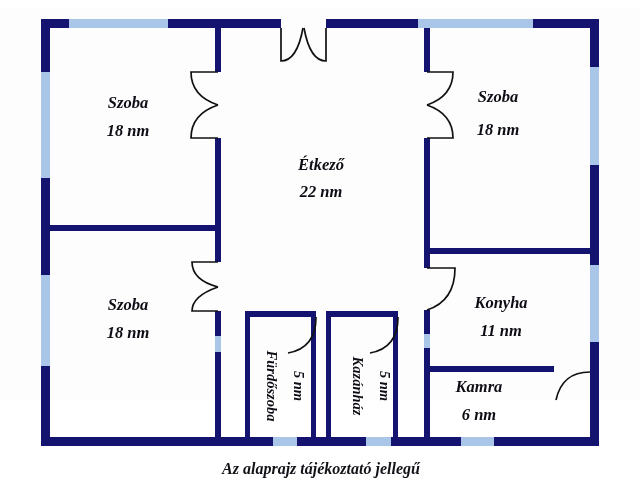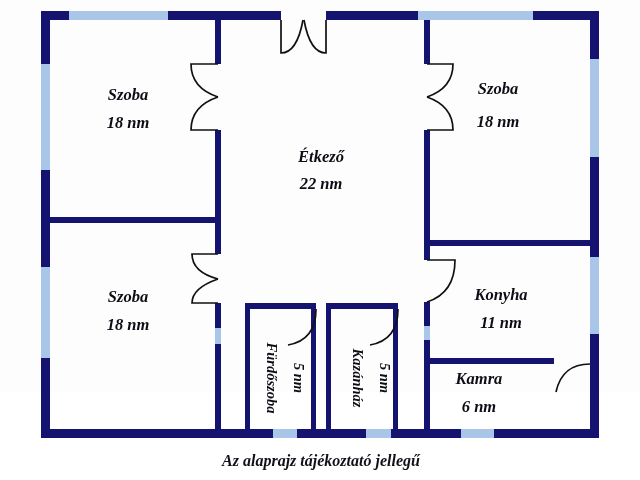--- a/index.html
+++ b/index.html
@@ -9,21 +9,21 @@
   }
   body {
     width: 640px;
     height: 480px;
     overflow: hidden;
     font-family: "Liberation Serif", "DejaVu Serif", serif;
     position: relative;
   }
   #plan-root {
     position: absolute;
-    left: 0; top: 0;
+    left: 0; top: 8px;
     width: 640px;
     height: 392px;
     background: #fdfdfd;
   }
   svg.floorplan {
     display: block;
     width: 640px;
     height: 480px;
   }
   .room-label {

